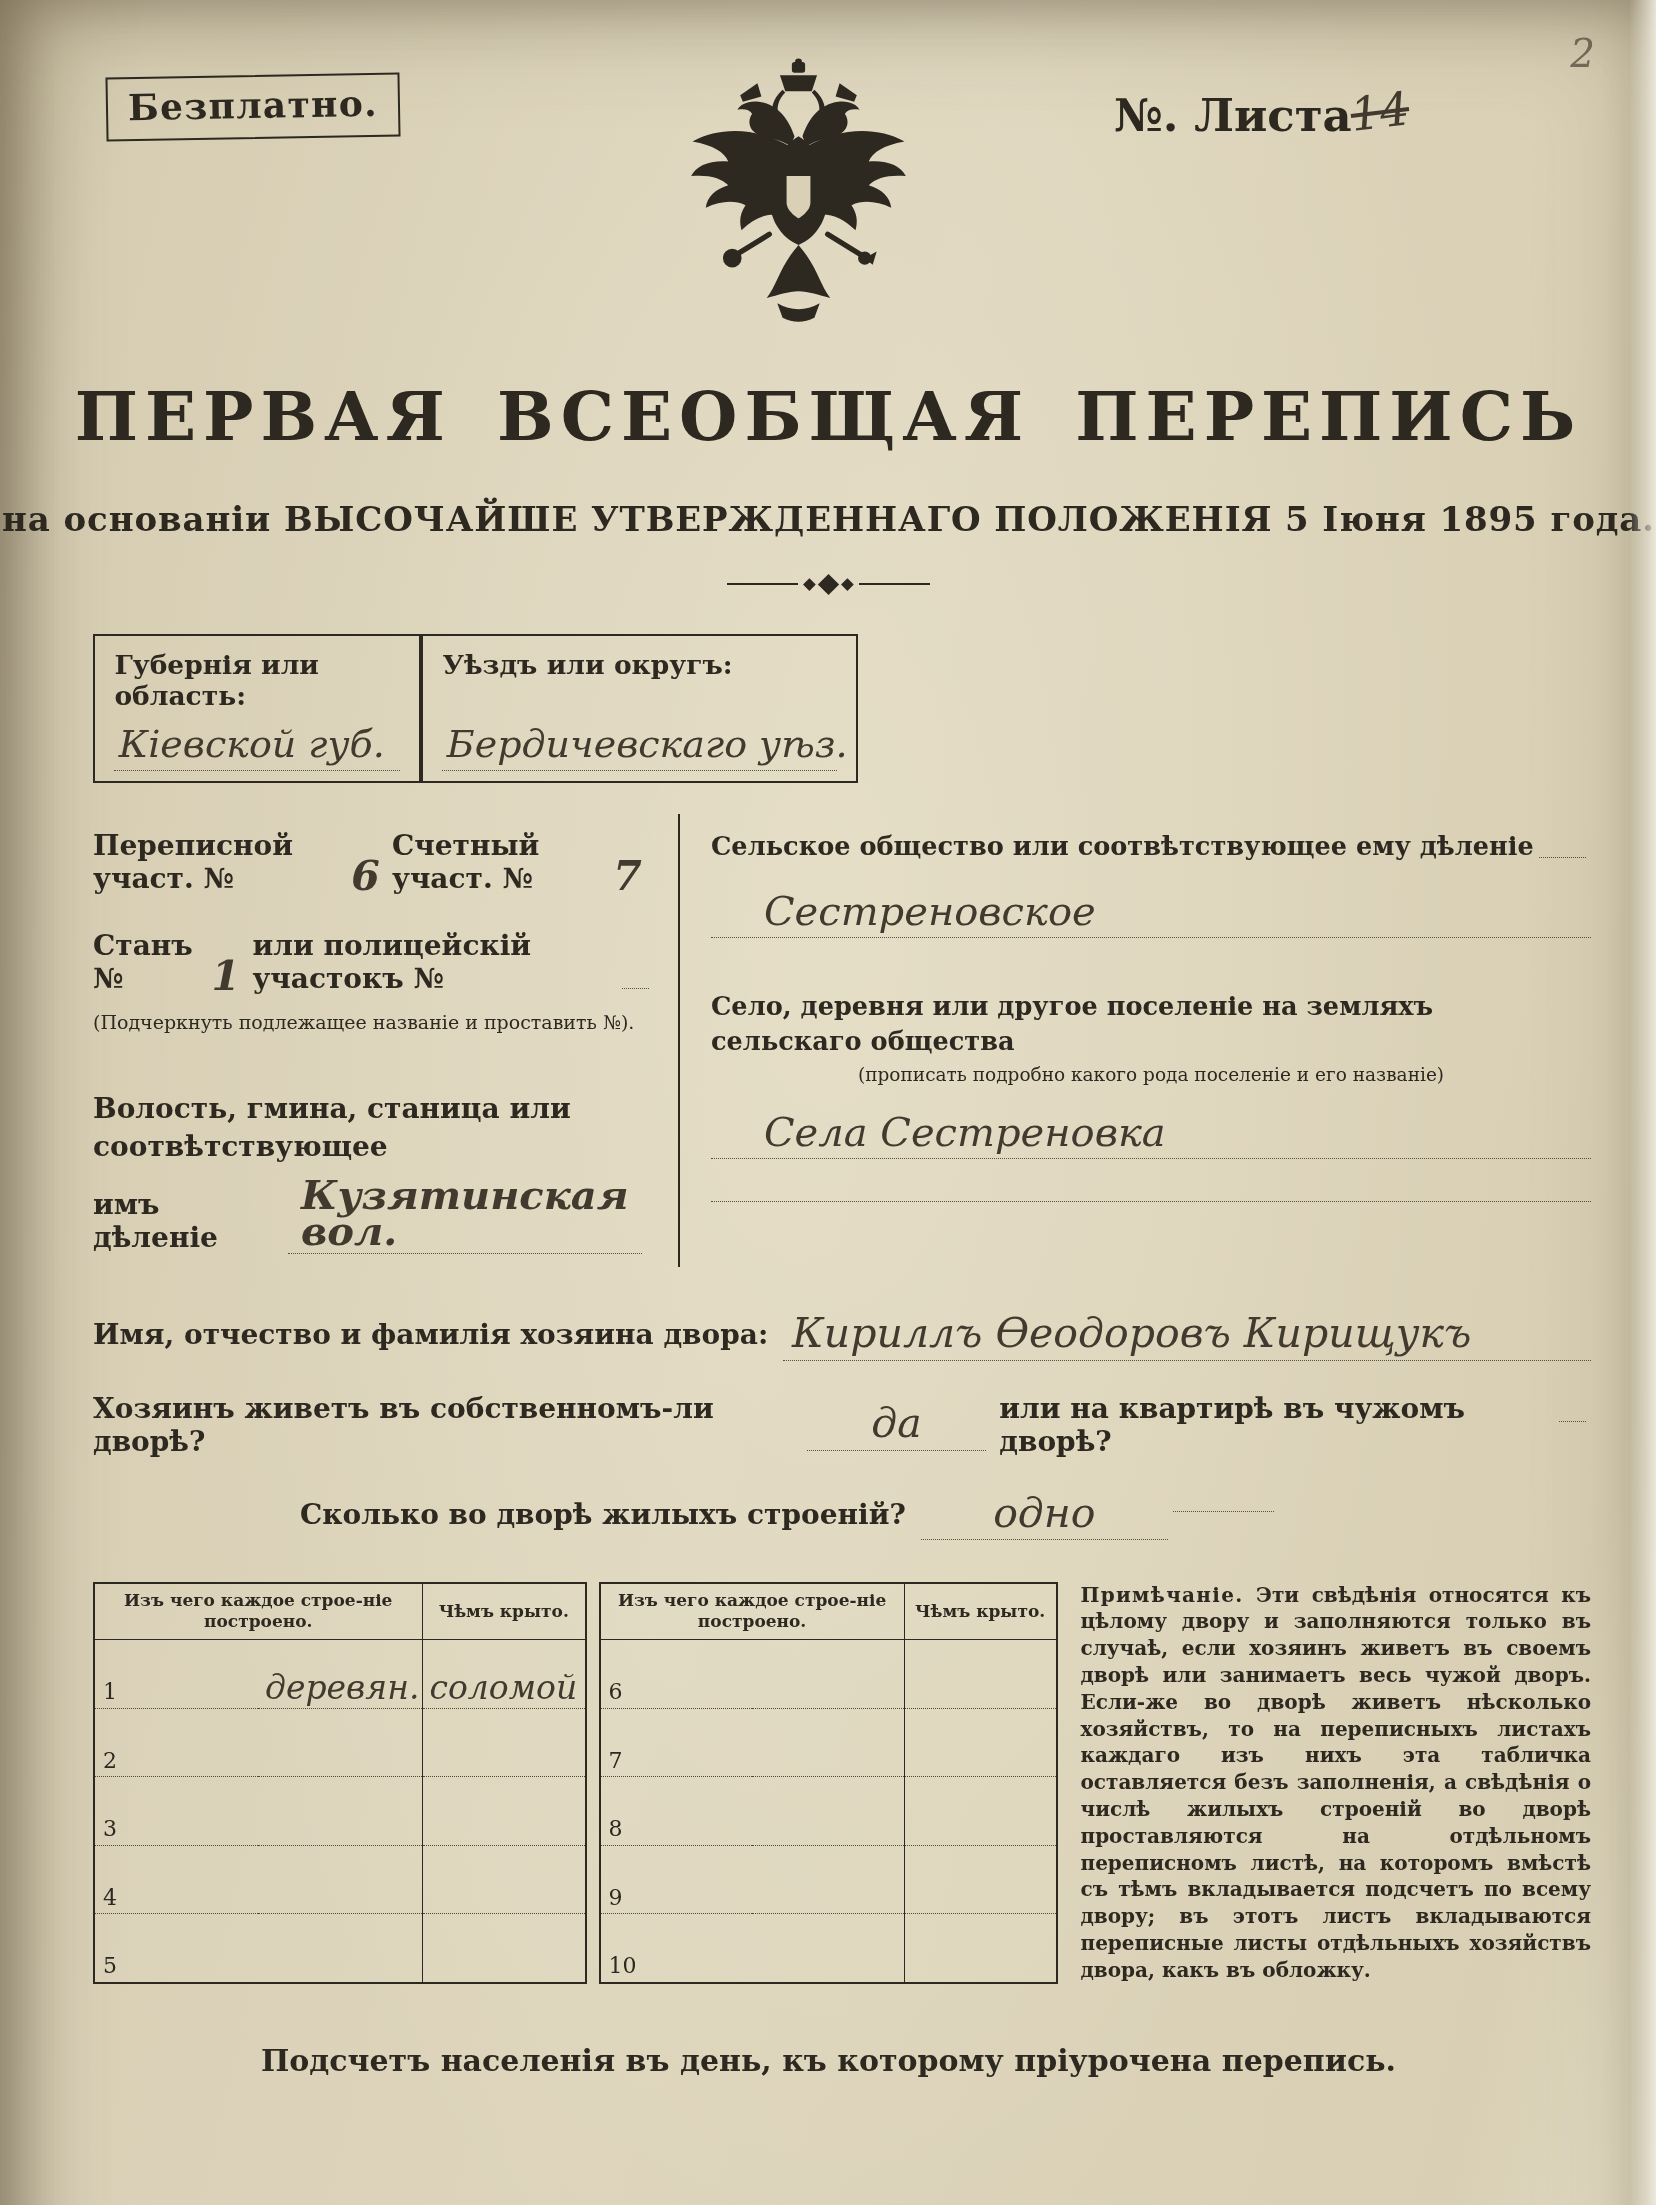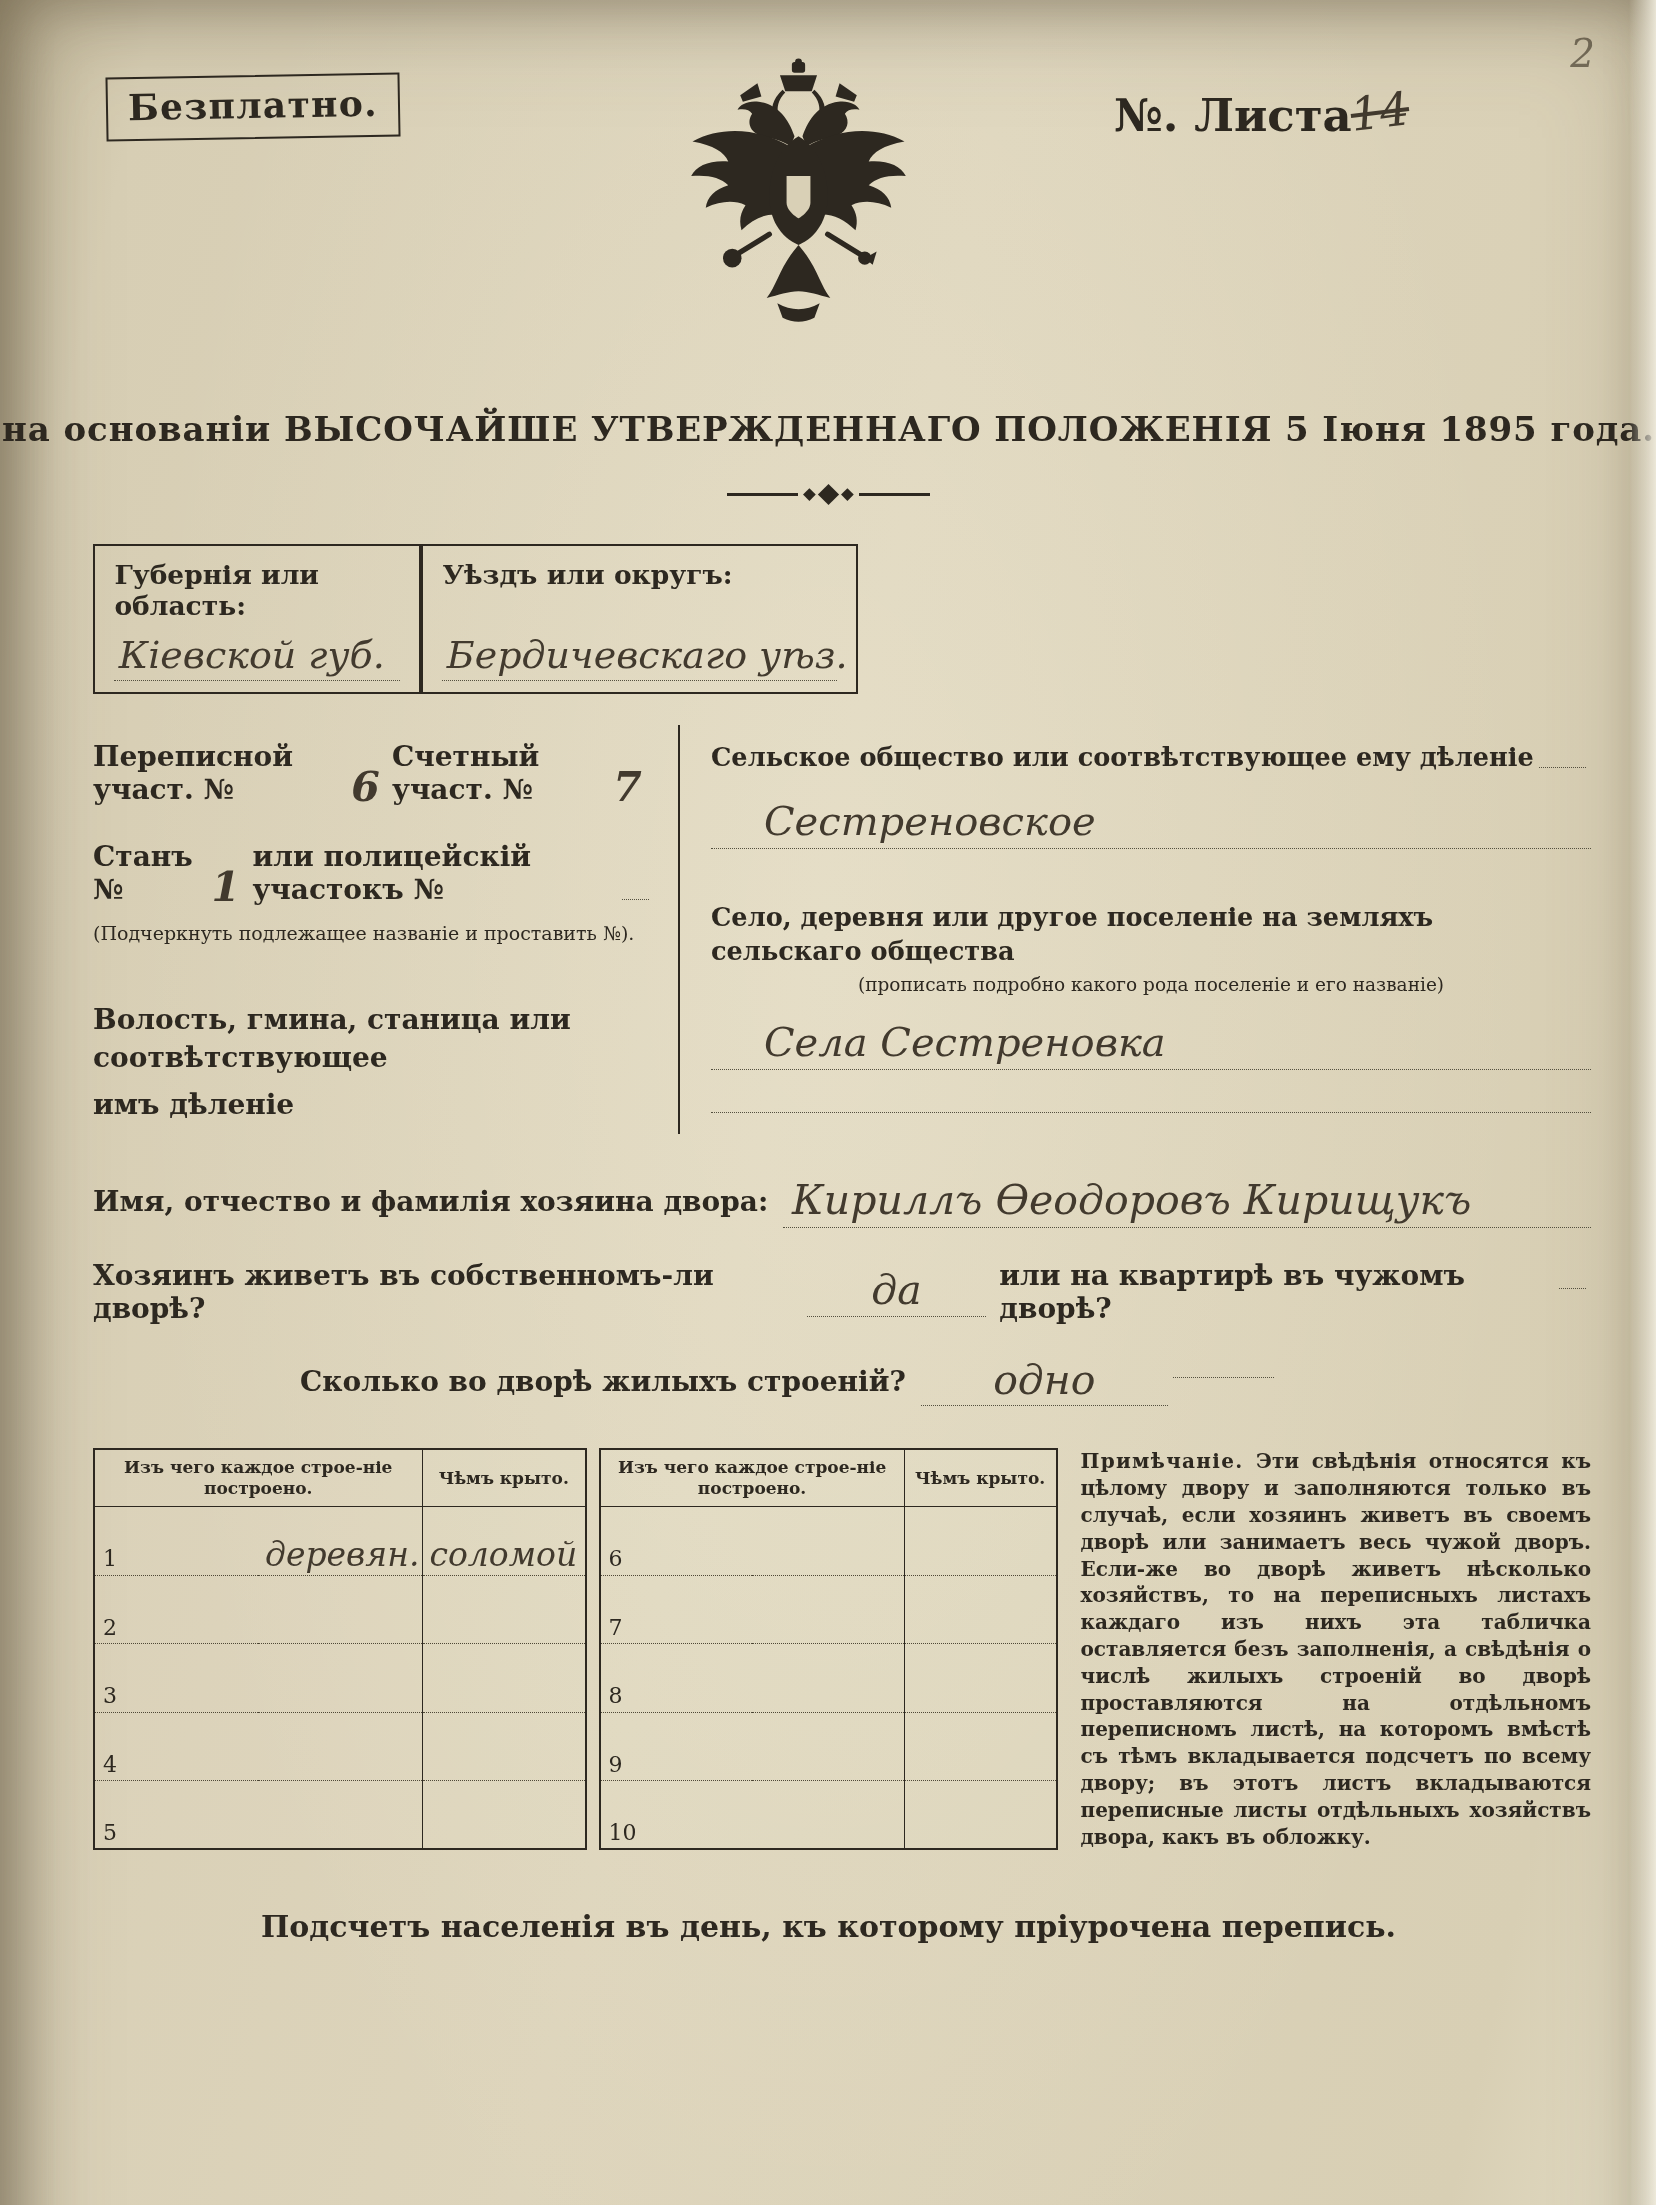--- a/index.html
+++ b/index.html
@@ -129,20 +129,21 @@
     </svg>
 
     <div class="sheet-no">
       <span>№. Листа</span>
       <span class="sheet-value hand">14</span>
     </div>
     <div class="pencil-corner">2</div>
   </div>
 
   <div class="title-block">
+    <div class="t1">ПЕРВАЯ ВСЕОБЩАЯ ПЕРЕПИСЬ</div>
     <div class="t3">на основаніи ВЫСОЧАЙШЕ УТВЕРЖДЕННАГО ПОЛОЖЕНІЯ 5 Іюня 1895 года.</div>
     <div class="divider">
       <span class="dl"></span>
         <span class="dd"></span>
         <span class="dd big"></span>
         <span class="dd"></span>
         <span class="dl"></span>
     </div>
   </div>
 
@@ -168,20 +169,21 @@
       <div class="frow" style="margin-top:34px;">
         <span>Станъ №</span>
         <span class="hand">1</span>
         <span>или полицейскій участокъ №</span>
         <span class="dots"></span>
       </div>
       <div class="small-note">(Подчеркнуть подлежащее названіе и проставить №).</div>
       <div class="volost-label">Волость, гмина, станица или соотвѣтствующее</div>
       <div class="frow" style="margin-top:11.5px;">
         <span>имъ дѣленіе</span>
+        <span class="hand hand-line" style="flex:1;font-size:40px;margin-left:11.5px;">Кузятинская вол.</span>
       </div>
     </div>
     <div class="col-right">
       <div class="frow" style="font-size:25.6px;">
         <span class="r-label">Сельское общество или соотвѣтствующее ему дѣленіе</span>
         <span class="dots"></span>
       </div>
       <div class="r-value hand hand-line">Сестреновское</div>
       <div class="r-label" style="margin-top:51px;">Село, деревня или другое поселеніе на земляхъ сельскаго общества</div>
       <div class="r-sub">(прописать подробно какого рода поселеніе и его названіе)</div>

